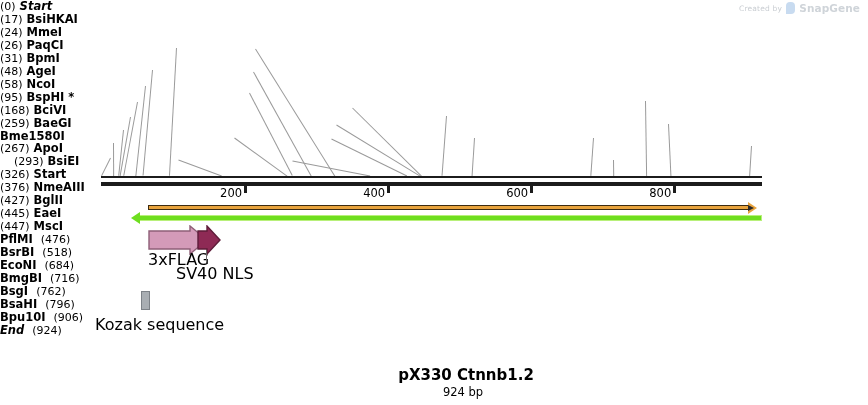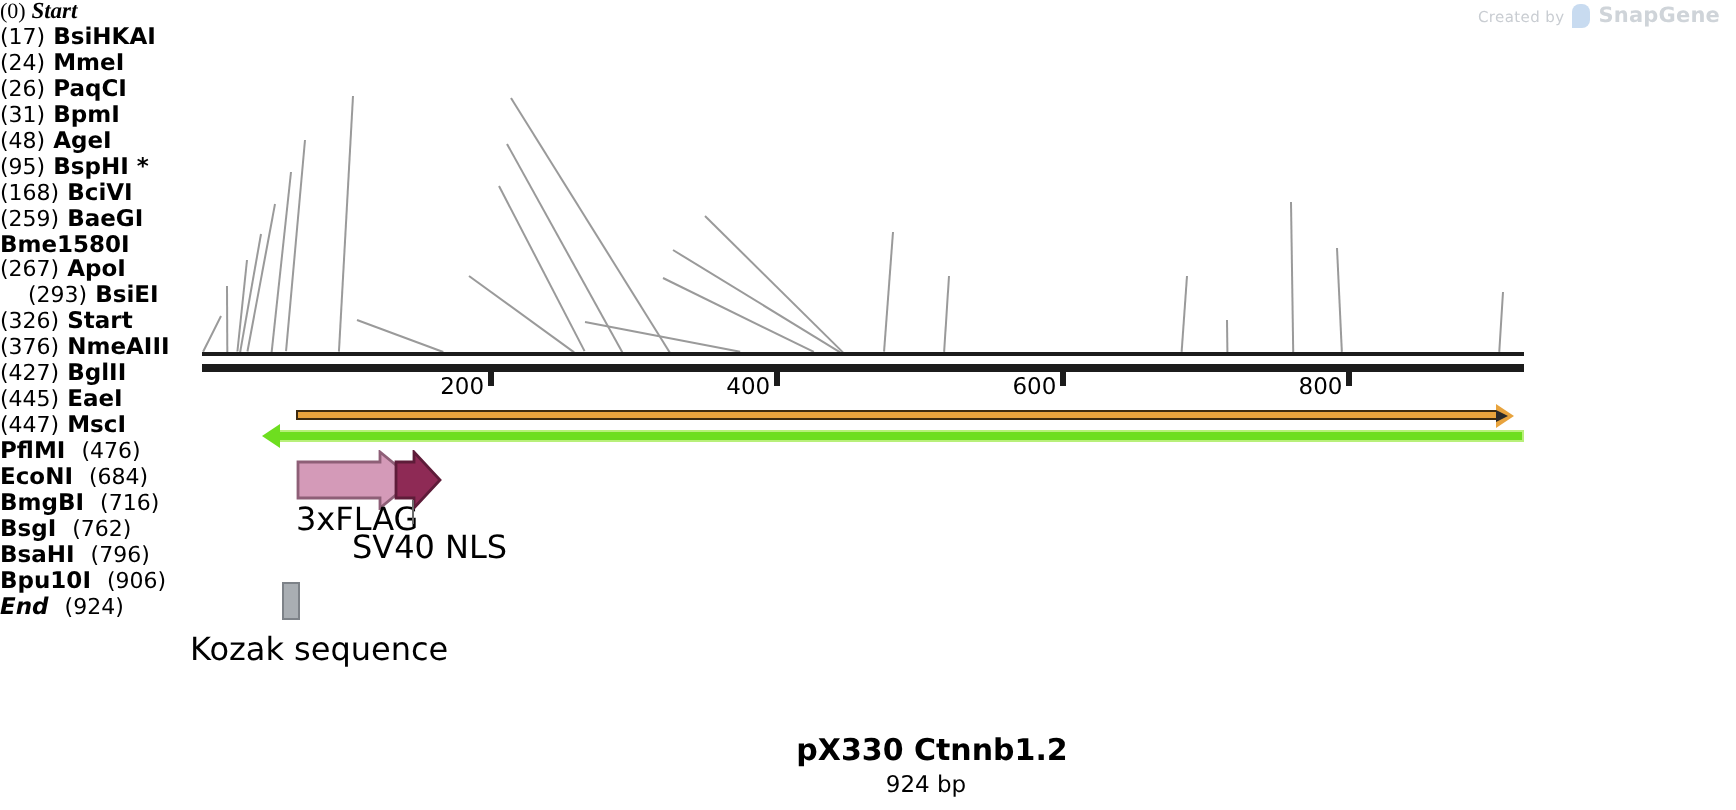--- a/index.html
+++ b/index.html
@@ -62,38 +62,40 @@
 
 <div class="abs" id="watermark">
   <span class="wm-created">Created by</span>
   <span class="wm-logo">
       <span></span>
     </span>
   <span class="wm-name">SnapGene</span>
 </div>
 
 <div id="site-layer">
-    <div class="enz italic" style="top: 147px; left: -760px; font-family: Liberation Serif, serif;"><span class="pos">(0)</span> <span class="nm">Start</span></div>
+    <div class="enz italic" style="top: 147px; left: -760px;"><span class="pos">(0)</span> <span class="nm">Start</span></div>
     <div class="enz" style="top: 131px; left: -760px;"><span class="pos">(17)</span> <span class="nm">BsiHKAI</span></div>
     <div class="enz" style="top: 118px; left: -749px;"><span class="pos">(24)</span> <span class="nm">MmeI</span></div>
     <div class="enz" style="top: 105px; left: -742px;"><span class="pos">(26)</span> <span class="nm">PaqCI</span></div>
     <div class="enz" style="top: 90px; left: -735px;"><span class="pos">(31)</span> <span class="nm">BpmI</span></div>
     <div class="enz" style="top: 74px; left: -727px;"><span class="pos">(48)</span> <span class="nm">AgeI</span></div>
+    <div class="enz" style="top: 58px; left: -720px;"><span class="pos">(58)</span> <span class="nm">NcoI</span></div>
     <div class="enz" style="top: 36px; left: -696px;"><span class="pos">(95)</span> <span class="nm">BspHI *</span></div>
     <div class="enz" style="top: 148px; left: 155px;"><span class="pos">(168)</span> <span class="nm">BciVI</span></div>
     <div class="enz" style="top: 112px; left: 200px;"><span class="pos">(259)</span> <span class="nm">BaeGI</span></div>
     <div class="enz" style="top: 126px; left: 208px;"><span class="nm">Bme1580I</span></div>
     <div class="enz" style="top: 81px; left: 246px;"><span class="pos">(267)</span> <span class="nm">ApoI</span></div>
     <div class="enz" style="top: 60px; left: 250px; margin-left: 14px;"><span class="pos">(293)</span> <span class="nm">BsiEI</span></div>
     <div class="enz" style="top: 37px; left: 252px;"><span class="pos">(326)</span> <span class="nm">Start</span></div>
     <div class="enz" style="top: 149px; left: 270px;"><span class="pos">(376)</span> <span class="nm">NmeAIII</span></div>
     <div class="enz" style="top: 127px; left: 327px;"><span class="pos">(427)</span> <span class="nm">BglII</span></div>
     <div class="enz" style="top: 113px; left: 332px;"><span class="pos">(445)</span> <span class="nm">EaeI</span></div>
     <div class="enz" style="top: 96px; left: 348px;"><span class="pos">(447)</span> <span class="nm">MscI</span></div>
     <div class="enz" style="top: 104px; left: 442px;"><span class="nm">PflMI</span>&nbsp;&nbsp;<span class="pos">(476)</span></div>
+    <div class="enz" style="top: 126px; left: 470px;"><span class="nm">BsrBI</span>&nbsp;&nbsp;<span class="pos">(518)</span></div>
     <div class="enz" style="top: 126px; left: 589px;"><span class="nm">EcoNI</span>&nbsp;&nbsp;<span class="pos">(684)</span></div>
     <div class="enz" style="top: 148px; left: 609px;"><span class="nm">BmgBI</span>&nbsp;&nbsp;<span class="pos">(716)</span></div>
     <div class="enz" style="top: 89px; left: 641px;"><span class="nm">BsgI</span>&nbsp;&nbsp;<span class="pos">(762)</span></div>
     <div class="enz" style="top: 112px; left: 664px;"><span class="nm">BsaHI</span>&nbsp;&nbsp;<span class="pos">(796)</span></div>
     <div class="enz" style="top: 134px; left: 747px;"><span class="nm">Bpu10I</span>&nbsp;&nbsp;<span class="pos">(906)</span></div>
     <div class="enz italic" style="top: 150px; left: 757px;"><span class="nm">End</span>&nbsp;&nbsp;<span class="pos">(924)</span></div>
     <div class="lead" style="left: 110px; top: 158px; width: 1px; height: 20.1246px; transform: rotate(26.5651deg);"></div>
     <div class="lead" style="left: 113px; top: 143px; width: 1px; height: 33.0004px; transform: rotate(-0.279975deg);"></div>
     <div class="lead" style="left: 123px; top: 130px; width: 1px; height: 46.253px; transform: rotate(5.99553deg);"></div>
     <div class="lead" style="left: 130px; top: 117px; width: 1px; height: 59.9097px; transform: rotate(9.99731deg);"></div>

